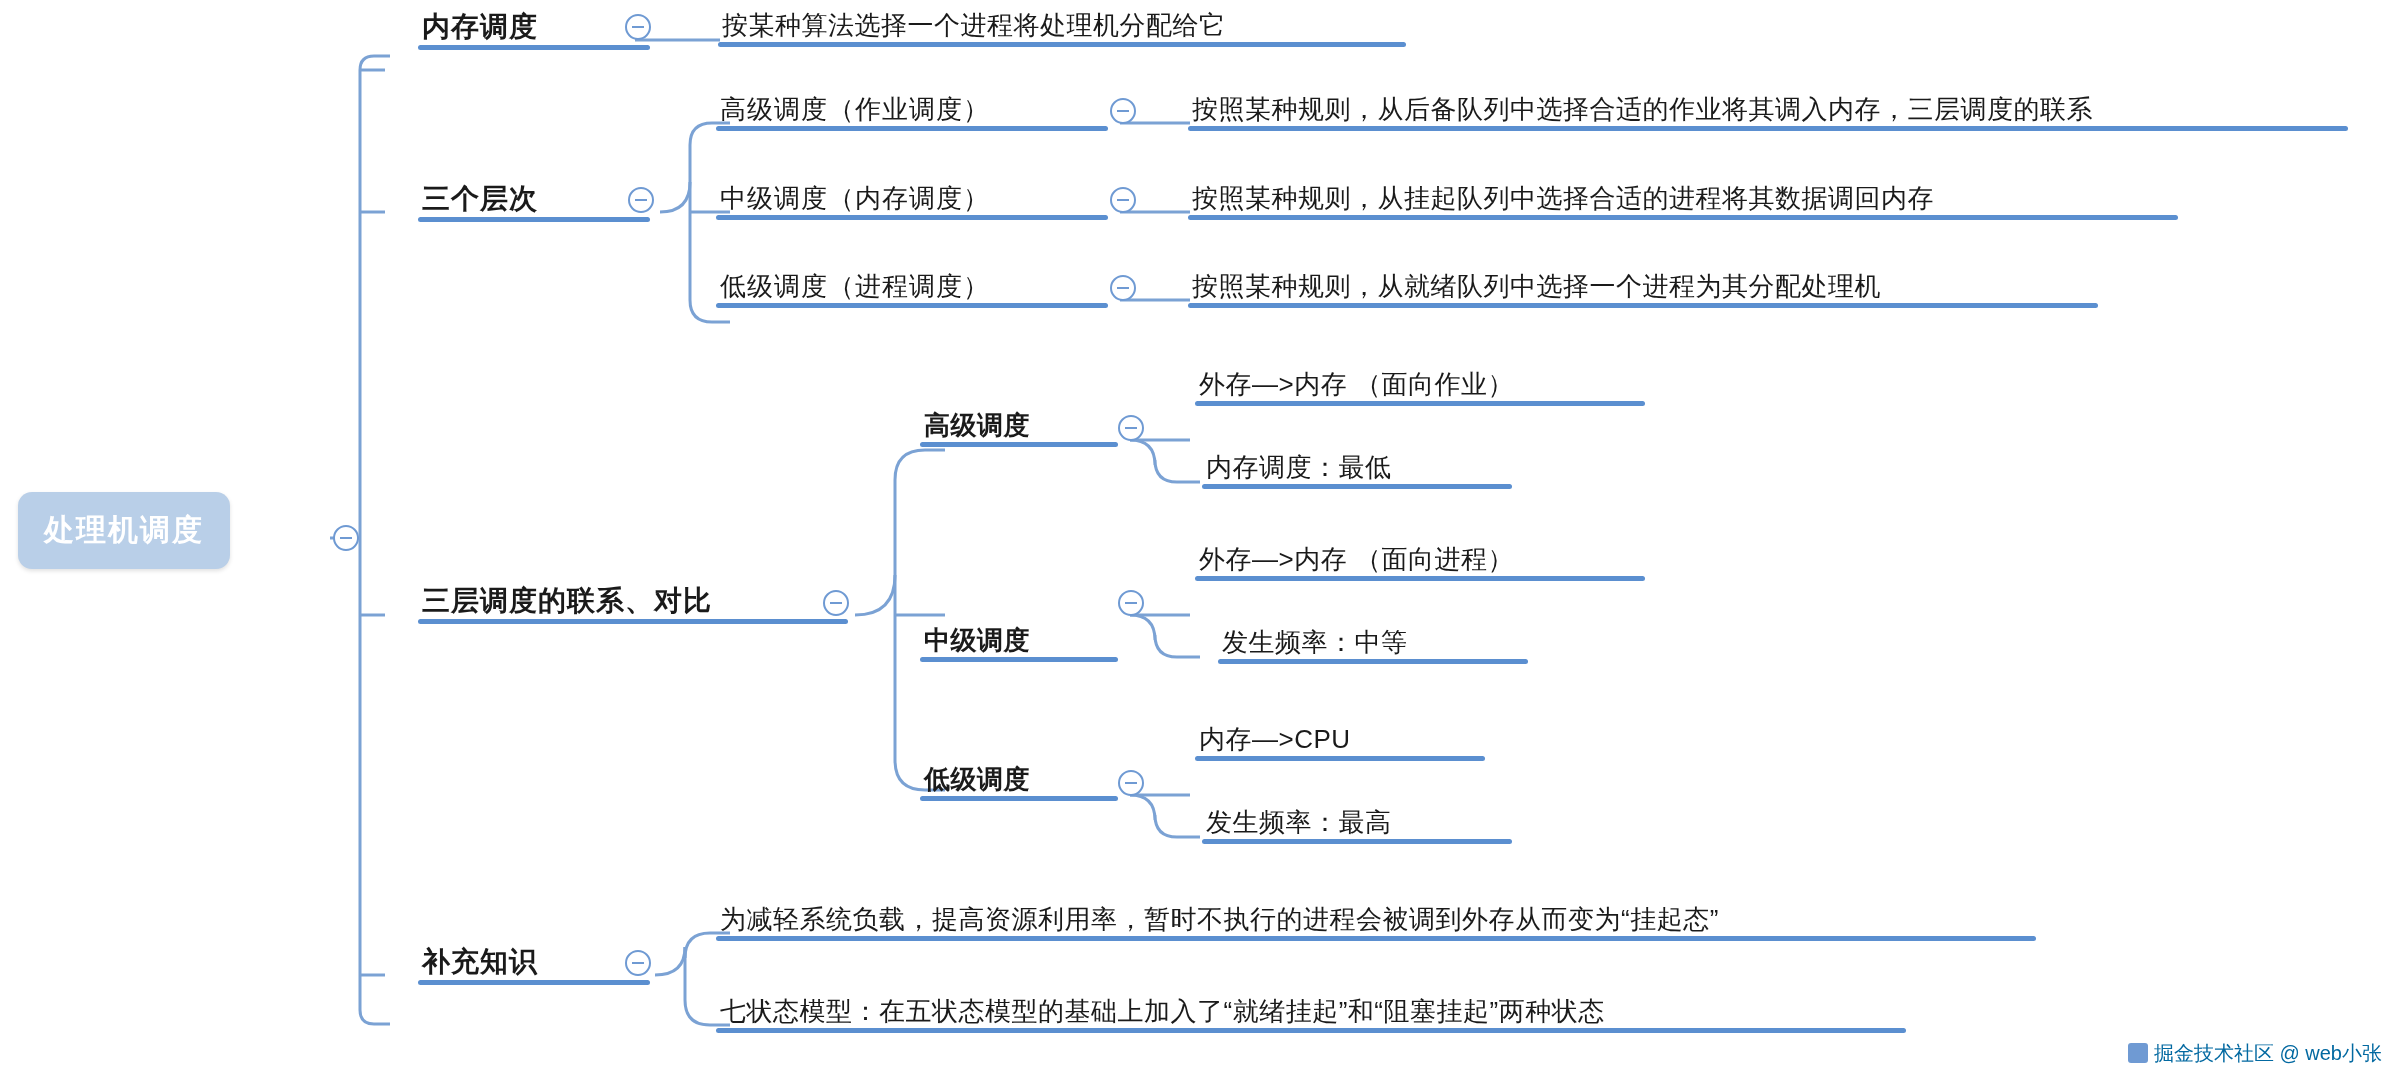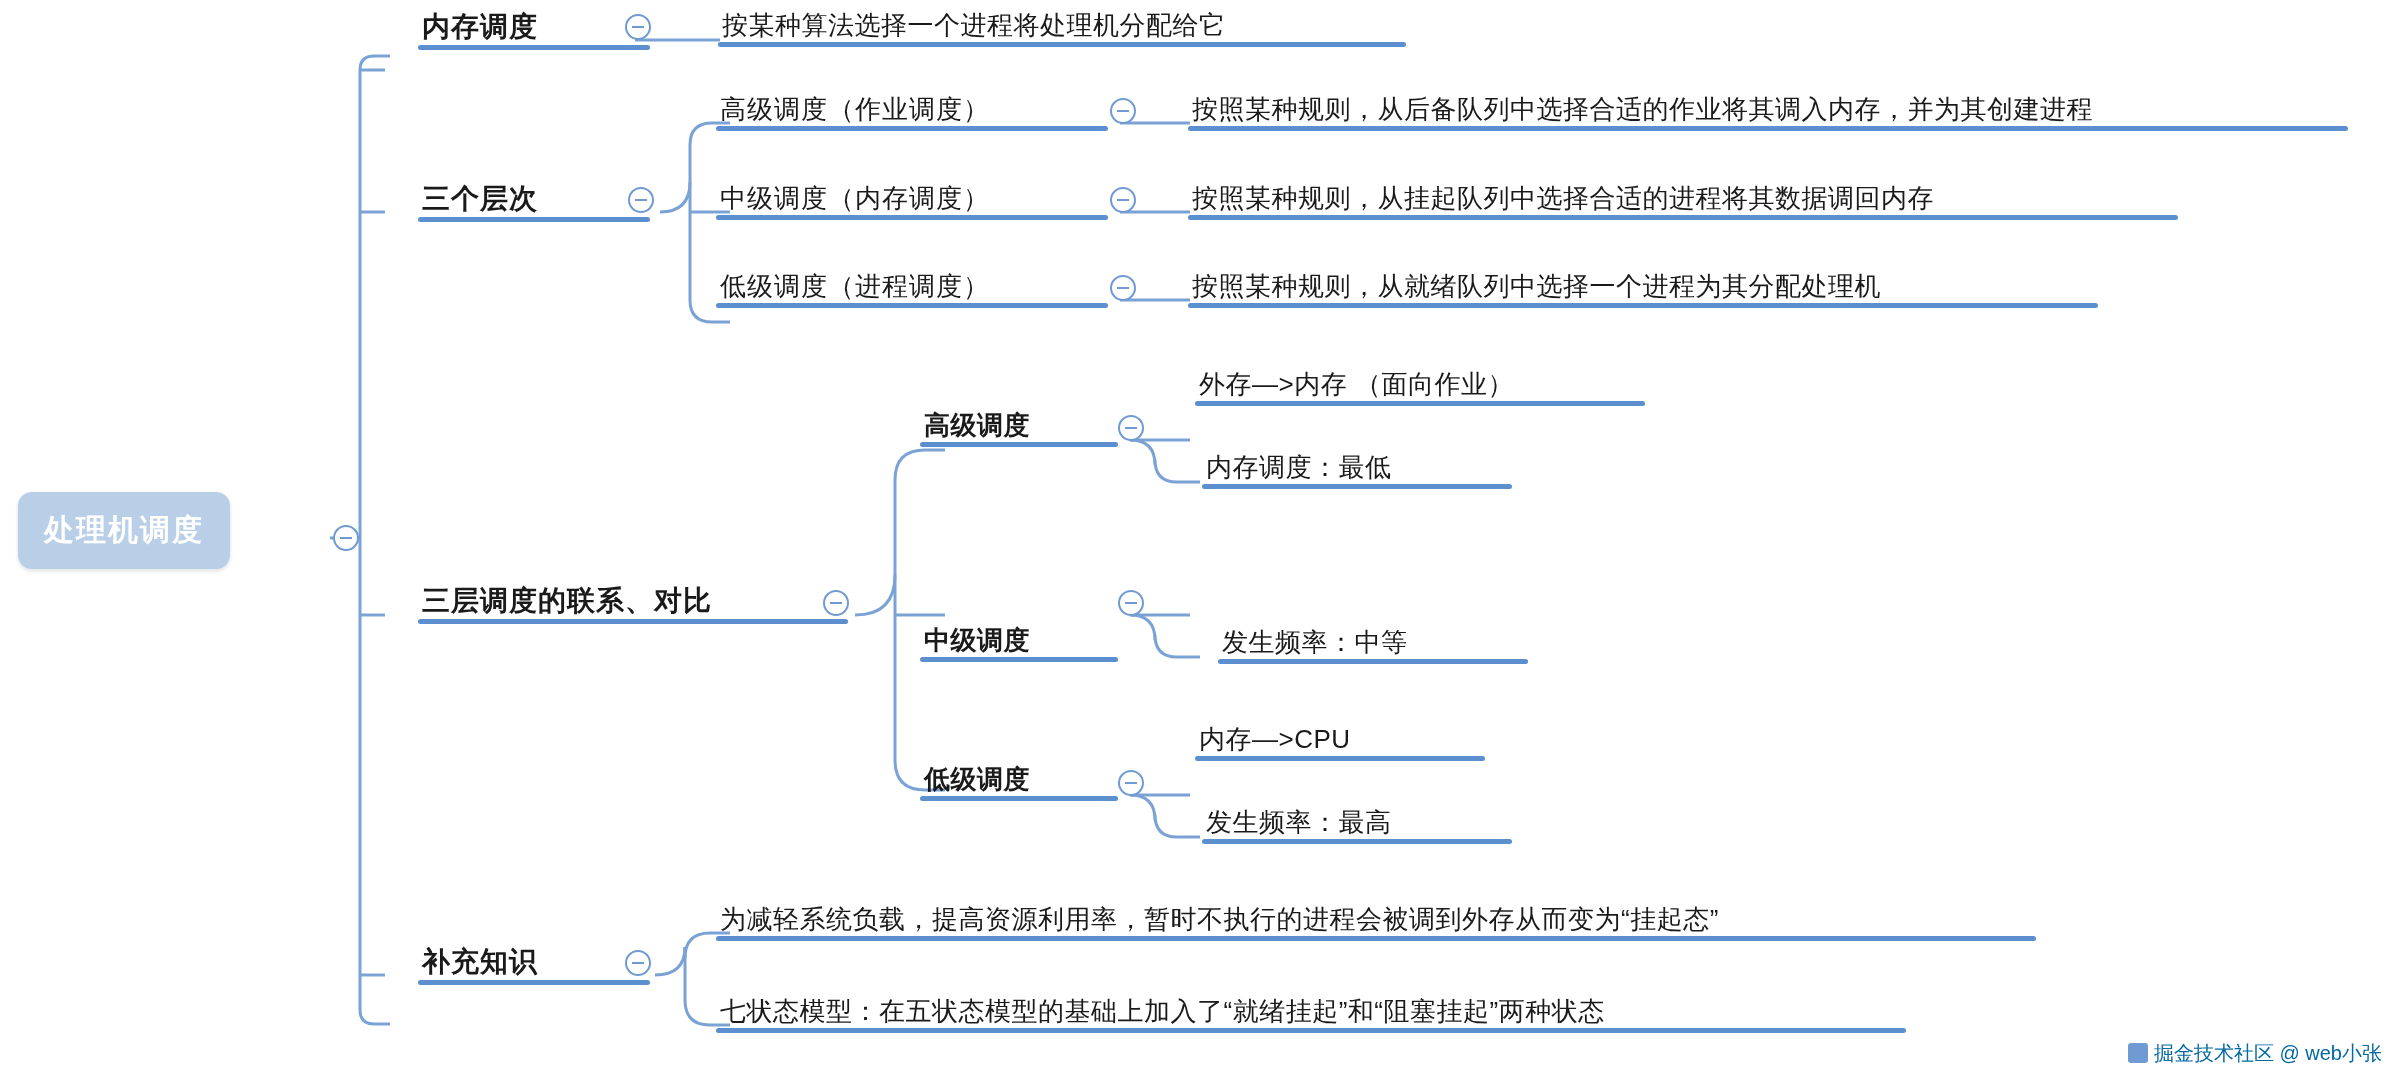--- a/index.html
+++ b/index.html
@@ -172,21 +172,21 @@
     <div class="underline" style="width:232px;"></div>
   </div>
   <div class="toggle" style="left:628px; top:187px;"></div>
 
   <div class="node lvl2b" style="left:716px; top:92px;">
     <span class="node-text">高级调度（作业调度）</span>
     <div class="underline" style="width:392px;"></div>
   </div>
   <div class="toggle" style="left:1110px; top:98px;"></div>
   <div class="node leaf" style="left:1188px; top:92px;">
-    <span class="node-text">按照某种规则，从后备队列中选择合适的作业将其调入内存，并为其创建进程</span>
+    <span class="node-text">按照某种规则，从后备队列中选择合适的作业将其调入内存，三层调度的联系</span>
     <div class="underline" style="width:1160px;"></div>
   </div>
 
   <div class="node lvl2b" style="left:716px; top:181px;">
     <span class="node-text">中级调度（内存调度）</span>
     <div class="underline" style="width:392px;"></div>
   </div>
   <div class="toggle" style="left:1110px; top:187px;"></div>
   <div class="node leaf" style="left:1188px; top:181px;">
     <span class="node-text">按照某种规则，从挂起队列中选择合适的进程将其数据调回内存</span>
@@ -221,20 +221,24 @@
   <div class="node leaf" style="left:1202px; top:450px;">
     <span class="node-text">内存调度：最低</span>
     <div class="underline" style="width:310px;"></div>
   </div>
 
   <div class="node lvl3" style="left:920px; top:583px;margin-top:40px;">
     <span class="node-text">中级调度</span>
     <div class="underline" style="width:198px;"></div>
   </div>
   <div class="toggle" style="left:1118px; top:590px;"></div>
+  <div class="node leaf" style="left:1195px; top:542px;">
+    <span class="node-text">外存—&gt;内存 （面向进程）</span>
+    <div class="underline" style="width:450px;"></div>
+  </div>
   <div class="node leaf" style="left:1202px; top:625px;margin-left:16px;">
     <span class="node-text">发生频率：中等</span>
     <div class="underline" style="width:310px;"></div>
   </div>
 
   <div class="node lvl3" style="left:920px; top:762px;">
     <span class="node-text">低级调度</span>
     <div class="underline" style="width:198px;"></div>
   </div>
   <div class="toggle" style="left:1118px; top:770px;"></div>

